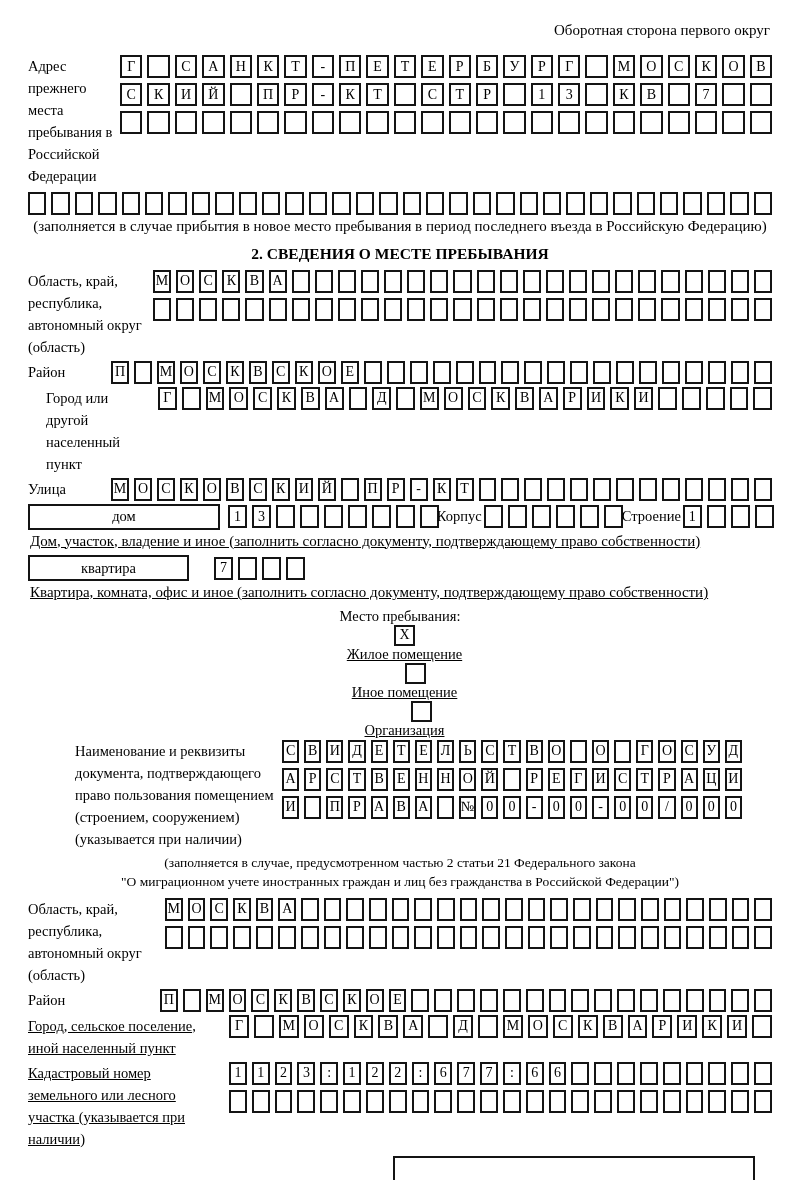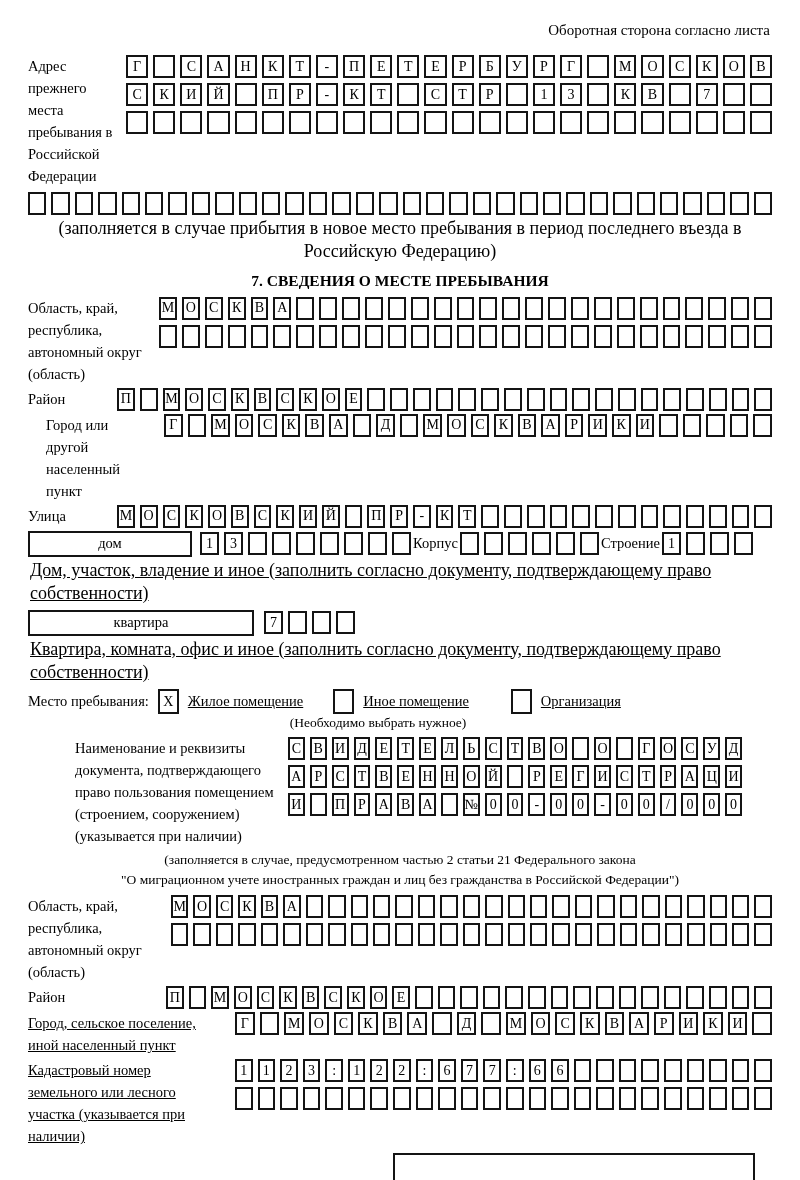--- a/index.html
+++ b/index.html
@@ -4,68 +4,68 @@
 <style>
   html,body{margin:0;padding:0;background:#fff;}
   .page{
     width:800px;height:1180px;box-sizing:border-box;
     padding:16px 28px 0 28px;
     font-family:"Liberation Serif","DejaVu Serif",serif;
     color:#000;background:#fff;overflow:hidden;position:relative;
   }
   .header-note{text-align:right;font-size:15px;margin:6px 2px 16px 0;}
 
-  .field-row{display:flex;align-items:flex-start;margin-bottom:3px;gap:6px;}
+  .field-row{display:flex;align-items:flex-start;margin-bottom:3px;}
   .field-label{font-size:14.5px;line-height:22px;padding-right:6px;box-sizing:border-box;flex-shrink:0;}
   .lw92{flex:0 0 92px;}  .lw125{flex:0 0 125px;} .lw83{flex:0 0 83px;}
   .lw112{flex:0 0 112px;margin-left:18px;} .lw207{flex:0 0 207px;margin-left:47px;} .lw137{flex:0 0 137px;}
   .lw132{flex:0 0 132px;} .lw201{flex:0 0 201px;text-decoration:underline;}
 
   .boxcol{flex:1;display:flex;flex-direction:column;gap:5px;min-width:0;}
   .boxrow{display:flex;gap:5px;min-width:0;}
   .cbox{
     flex:1 1 0;height:23px;min-width:0;box-sizing:border-box;
     border:2px solid #141414;background:#fff;
     display:flex;align-items:center;justify-content:center;
     font-size:14px;line-height:1;
   }
   .boxrow.fixed .cbox{flex:0 0 19px;}
   .fullrow{margin:5px 0 2px 0;}
 
-  .caption{font-size:18px;text-align:center;margin:1px 0 4px;line-height:1.3;}
+  .caption{font-size:15px;text-align:center;margin:1px 0 4px;line-height:1.3;}
   .caption.left{text-align:left;margin-left:2px;text-decoration:underline;}
   .sec-title{font-weight:bold;text-align:center;font-size:15.5px;margin:8px 0 7px;}
 
   .house-row{display:flex;align-items:center;margin:3px 0 2px;}
   .wide-box{border:2px solid #141414;height:26px;box-sizing:border-box;background:#fff;
     display:flex;align-items:center;justify-content:center;font-size:14.5px;flex-shrink:0;}
-  .wide-box.dom{width:164px;margin-right:8px;}
-  .wide-box.kv{width:226px;margin-right:10px;}
+  .wide-box.dom{width:192px;margin-right:8px;}
+  .wide-box.kv{width:161px;margin-right:25px;}
   .inline-label{font-size:14.5px;padding:0 2px;white-space:nowrap;}
 
-  .stay-row{display:flex;align-items:center;font-size:14.5px;margin:5px 0 1px;}
+  .stay-row{display:flex;align-items:center;font-size:14.5px;margin:5px 0 1px;flex-direction:column;}
   .chk{flex:0 0 21px;width:21px;height:25px;box-sizing:border-box;border:2px solid #141414;
     display:flex;align-items:center;justify-content:center;font-size:14px;background:#fff;}
   .stay-row .opt-label{margin:0 0 0 9px;text-decoration:underline;}
   .gap-a{margin-left:9px;} .gap-b{margin-left:30px;} .gap-c{margin-left:42px;}
   .stay-caption{font-size:13.5px;margin:1px 0 6px 185px;width:330px;text-align:center;}
 
   .doc-boxcol{margin-right:30px;}
 
   .fact-cap{font-size:13.5px;text-align:center;line-height:1.45;margin:0 0 6px;}
 
   .stamp-section{width:420px;margin:6px -12px 0 auto;display:flex;flex-direction:column;align-items:center;}
   .stamp-box{width:362px;height:172px;border:2px solid #141414;background:#fff;box-sizing:border-box;}
 </style>
 </head>
 <body>
 
 <div class="page">
 
-  <div class="header-note">Оборотная сторона согласно листа</div>
+  <div class="header-note">Оборотная сторона первого округ</div>
 
   <div class="field-row">
     <div class="field-label lw92">Адрес прежнего места пребывания в Российской Федерации</div>
     <div class="boxcol">
       <div class="boxrow">
           <div class="cbox">Г</div>
           <div class="cbox"></div>
           <div class="cbox">С</div>
           <div class="cbox">А</div>
           <div class="cbox">Н</div>
@@ -172,21 +172,21 @@
       <div class="cbox"></div>
       <div class="cbox"></div>
       <div class="cbox"></div>
       <div class="cbox"></div>
       <div class="cbox"></div>
       <div class="cbox"></div>
       <div class="cbox"></div>
     </div>
   <div class="caption">(заполняется в случае прибытия в новое место пребывания в период последнего въезда в Российскую Федерацию)</div>
 
-  <div class="sec-title">7. СВЕДЕНИЯ О МЕСТЕ ПРЕБЫВАНИЯ</div>
+  <div class="sec-title">2. СВЕДЕНИЯ О МЕСТЕ ПРЕБЫВАНИЯ</div>
 
   <div class="field-row">
     <div class="field-label lw125">Область, край, республика, автономный округ (область)</div>
     <div class="boxcol">
       <div class="boxrow">
           <div class="cbox">М</div>
           <div class="cbox">О</div>
           <div class="cbox">С</div>
           <div class="cbox">К</div>
           <div class="cbox">В</div>
@@ -398,21 +398,20 @@
 
   <div class="stay-row">
     <span>Место пребывания:</span>
     <span class="chk gap-a">X</span>
     <span class="opt-label">Жилое помещение</span>
     <span class="chk gap-b"></span>
     <span class="opt-label">Иное помещение</span>
     <span class="chk gap-c"></span>
     <span class="opt-label">Организация</span>
   </div>
-  <div class="stay-caption">(Необходимо выбрать нужное)</div>
 
   <div class="field-row">
     <div class="field-label lw207">Наименование и реквизиты документа, подтверждающего право пользования помещением (строением, сооружением) (указывается при наличии)</div>
     <div class="boxcol doc-boxcol">
       <div class="boxrow">
           <div class="cbox">С</div>
           <div class="cbox">В</div>
           <div class="cbox">И</div>
           <div class="cbox">Д</div>
           <div class="cbox">Е</div>

